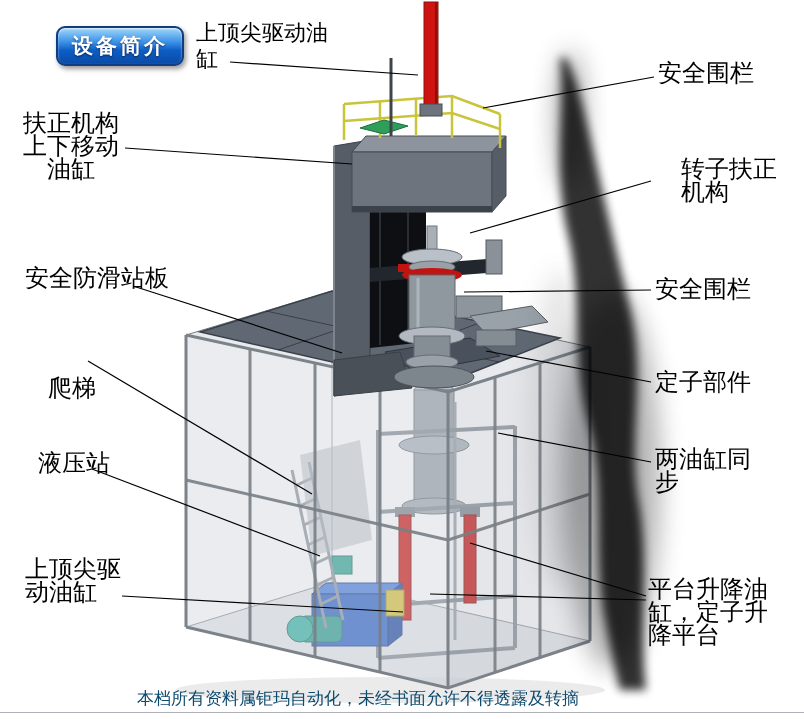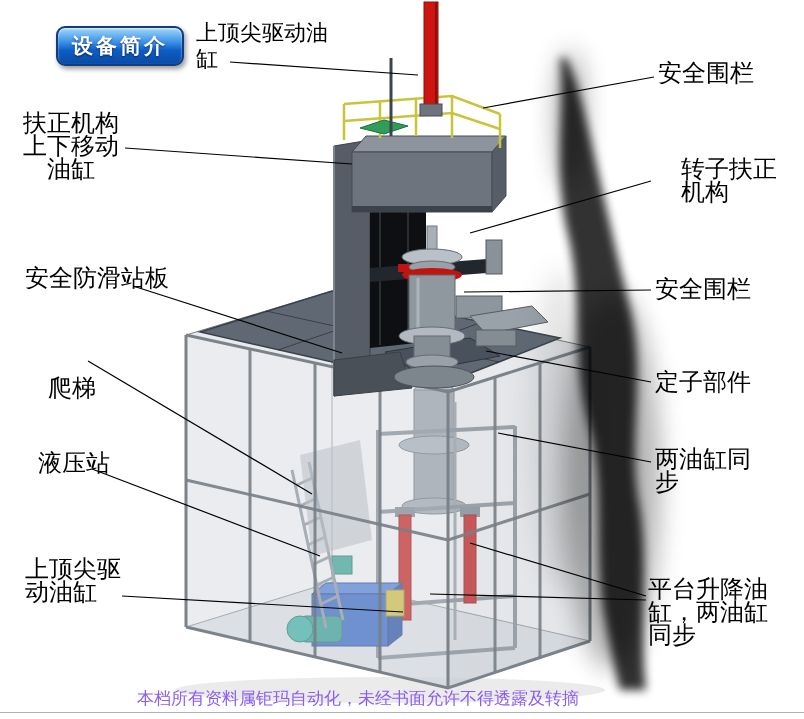--- a/index.html
+++ b/index.html
@@ -14,21 +14,21 @@
   .badge { position:absolute; left:8px; top:26px; width:128px; height:40px; border-radius:9px;
            background:linear-gradient(180deg,#9fd8fa 0%,#3f93e8 38%,#0d5ec4 62%,#0a4aa6 100%);
            border:2px solid #123c7e;
            box-shadow:2px 3px 5px rgba(0,0,0,.4), inset 0 1px 2px rgba(255,255,255,.7);
            display:flex; align-items:center; justify-content:center;margin-left:48px; }
   .badge span { color:#fff; font-size:21px; font-weight:bold; letter-spacing:3px;
                 font-family:"Liberation Sans","DejaVu Sans",sans-serif;
                 text-shadow:0 1px 2px rgba(0,0,30,.6); }
 
   .footer { position:absolute; left:0; top:687px; width:716px; text-align:center;
-            font-size:17px; color:#8b5cf6; }
+            font-size:17px; color:#0c4a6e; }
 
   #lbl-top-drive      { left:196px; top:20px;  width:140px; font-size:22px; line-height:26px; }
   #lbl-safety-fence   { left:658px; top:62px; }
   #lbl-centering      { left:22px;  top:112px; width:98px;text-align:center; }
   #lbl-rotor-centering{ left:655px; top:158px; width:98px;margin-left:26px; }
   #lbl-antislip       { left:25px;  top:267px; }
   #lbl-rotor-part     { left:655px; top:278px; }
   #lbl-ladder         { left:48px;  top:341px;margin-top:36px; }
   #lbl-stator-part    { left:655px; top:371px; }
   #lbl-hydraulic      { left:38px;  top:452px; }
@@ -228,16 +228,16 @@
   <div class="lbl" id="lbl-safety-fence">安全围栏</div>
   <div class="lbl wrap" id="lbl-centering">扶正机构上下移动油缸</div>
   <div class="lbl wrap" id="lbl-rotor-centering">转子扶正机构</div>
   <div class="lbl" id="lbl-antislip">安全防滑站板</div>
   <div class="lbl" id="lbl-rotor-part">安全围栏</div>
   <div class="lbl" id="lbl-ladder">爬梯</div>
   <div class="lbl" id="lbl-stator-part">定子部件</div>
   <div class="lbl" id="lbl-hydraulic">液压站</div>
   <div class="lbl wrap" id="lbl-stator-lift">两油缸同步</div>
   <div class="lbl wrap" id="lbl-rotor-jack">上顶尖驱动油缸</div>
-  <div class="lbl wrap" id="lbl-platform-lift">平台升降油缸，两油缸同步</div>
+  <div class="lbl wrap" id="lbl-platform-lift">平台升降油缸，定子升降平台</div>
 
   <div class="footer">本档所有资料属钜玛自动化，未经书面允许不得透露及转摘</div>
 </div>
 
 </body></html>

